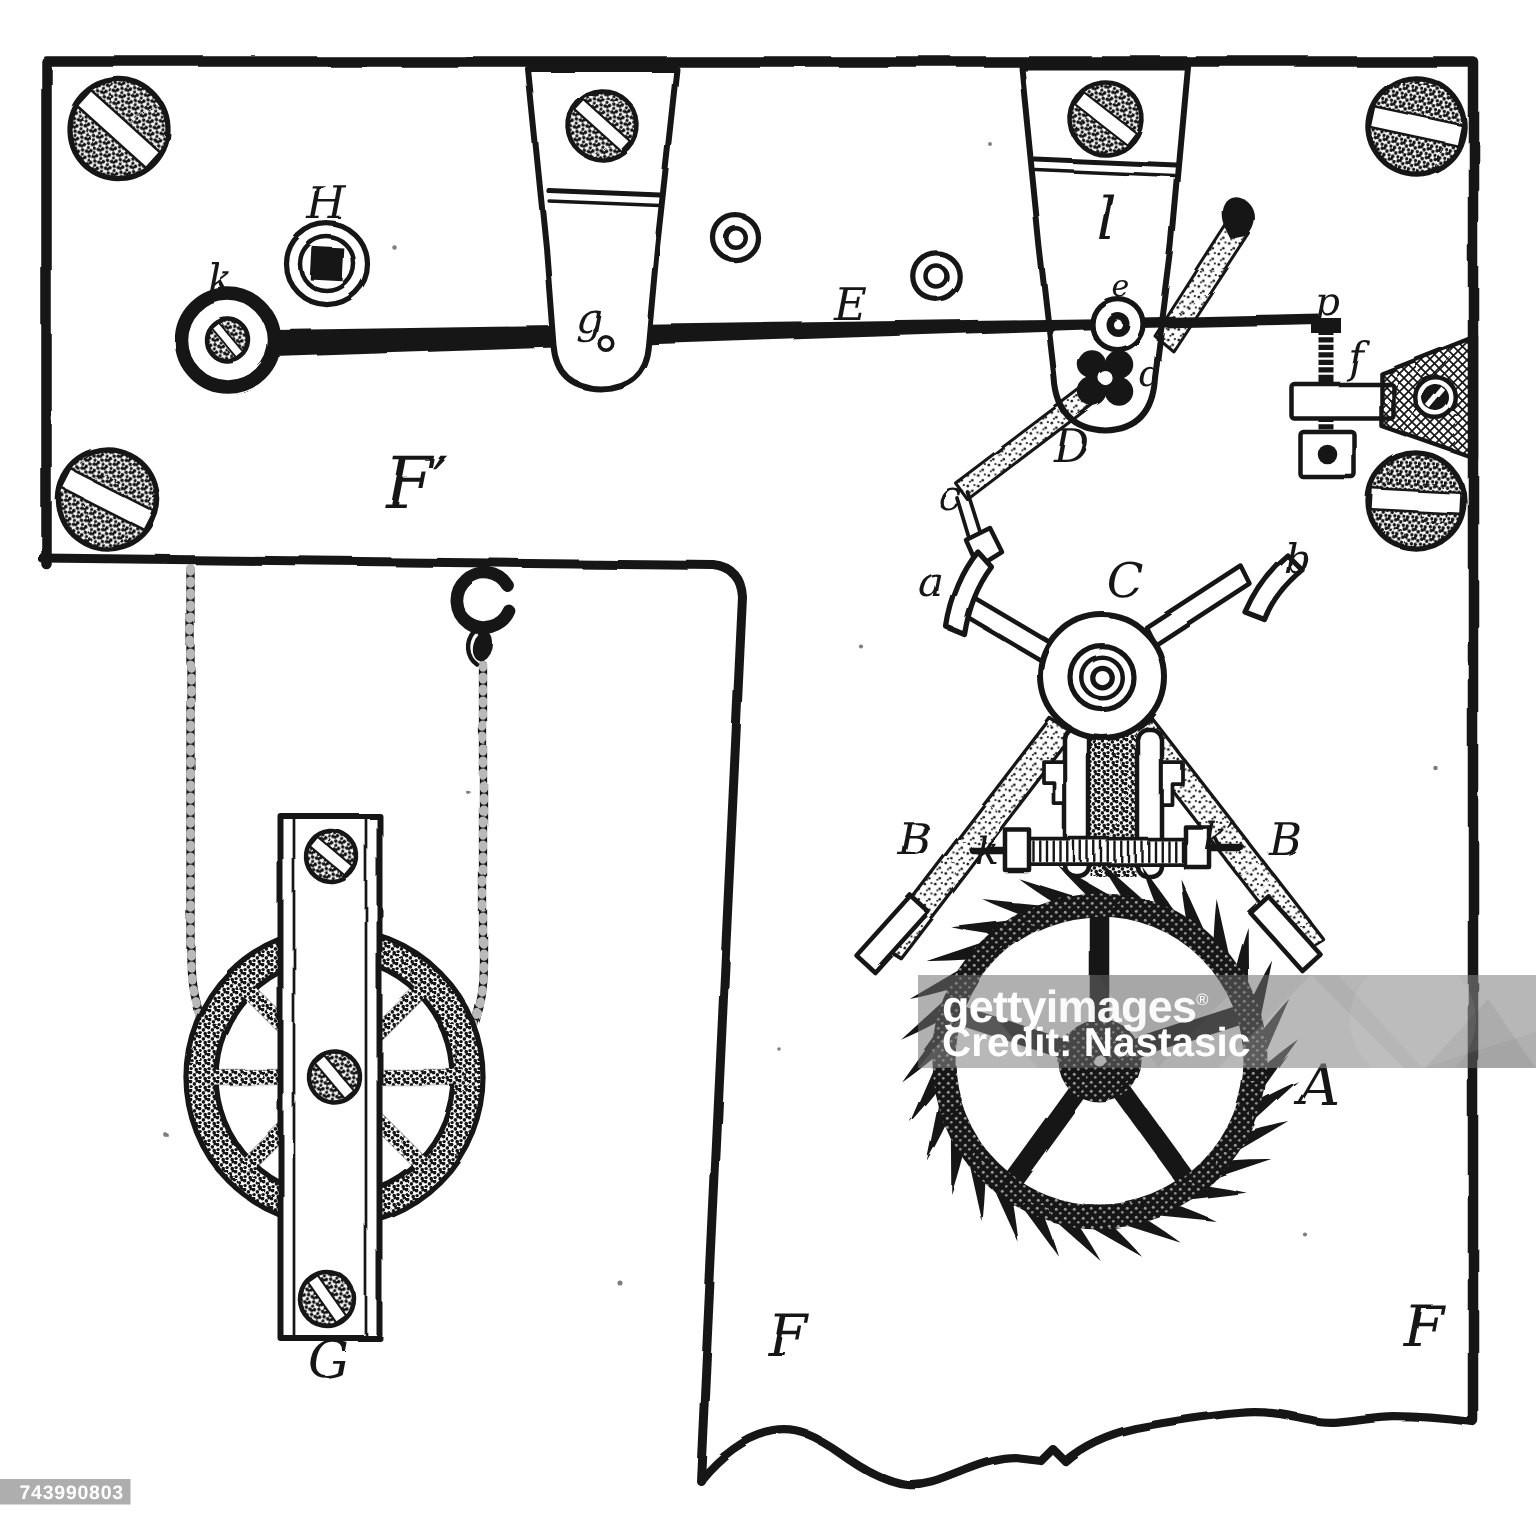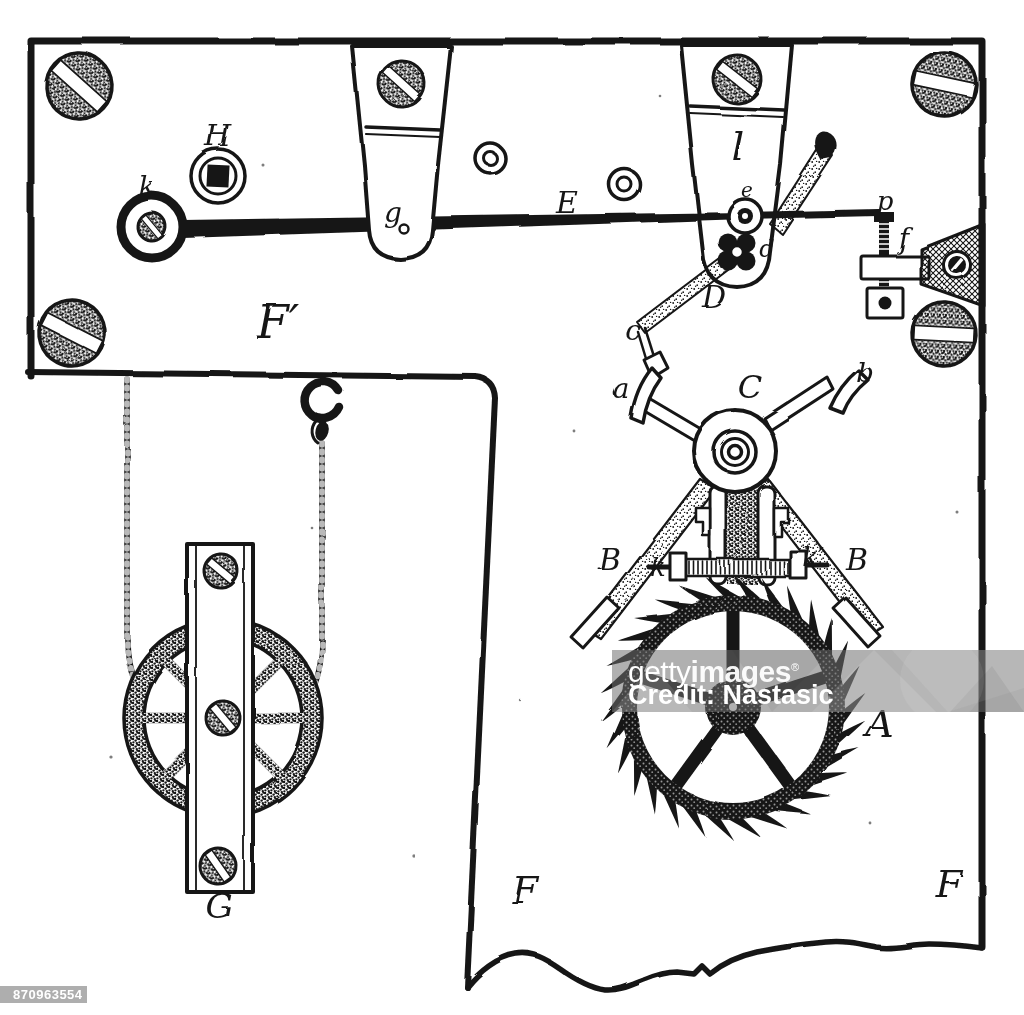--- a/index.html
+++ b/index.html
@@ -6,21 +6,21 @@
   .canvas{position:relative;width:1024px;height:1015px;background:#ffffff;overflow:hidden;
           font-family:"Liberation Sans", sans-serif;}
   .art{position:absolute;left:0;top:0;}
   svg text{font-family:"DejaVu Serif", serif;font-style:italic;fill:#171717;}
   
   .getty-band{position:absolute;left:612px;top:650px;width:412px;height:62px;
               background:rgba(112,112,112,0.55);overflow:hidden;}
   .getty-band svg{position:absolute;left:0;top:0;}
   .getty-text{position:absolute;left:16px;top:1px;color:#fff;font-size:30px;line-height:32px;
               letter-spacing:-0.5px;white-space:nowrap;}
-  .getty-text .b{font-weight:400;text-align:center;}
+  .getty-text .b{font-weight:700;text-align:center;}
   .getty-text .l{font-weight:700;opacity:.95;}
   .getty-text sup{font-size:11px;font-weight:300;vertical-align:super;}
   .getty-credit{position:absolute;left:16px;top:33px;color:#fff;font-size:27px;
                 font-weight:700;line-height:24px;white-space:nowrap;}
   
   .id-band{position:absolute;left:0;top:986px;width:87px;height:17px;background:#aeaeae;
            color:#ffffff;font-size:13px;font-weight:600;line-height:17px;
            padding-left:13px;box-sizing:border-box;letter-spacing:.5px;}
 </style>
 </head>
@@ -307,15 +307,15 @@
     <polygon points="120,0 220,0 160,62" fill="#000000" opacity="0.05"></polygon>
     <polygon points="200,62 262,0 324,62" fill="#ffffff" opacity="0.12"></polygon>
     <polygon points="280,0 412,0 412,38 336,62" fill="#ffffff" opacity="0.09"></polygon>
     <polygon points="338,62 380,16 412,62" fill="#000000" opacity="0.06"></polygon>
     <circle cx="330" cy="30" r="42" fill="#ffffff" opacity="0.08"></circle>
   </svg>
   <div class="getty-text"><span class="b">getty</span><span class="l">images</span><sup>®</sup></div>
   <div class="getty-credit">Credit: Nastasic</div>
 </div>
 
-<div class="id-band">870963554</div>
+<div class="id-band">743990803</div>
 
 </div>
 
 </body></html>

